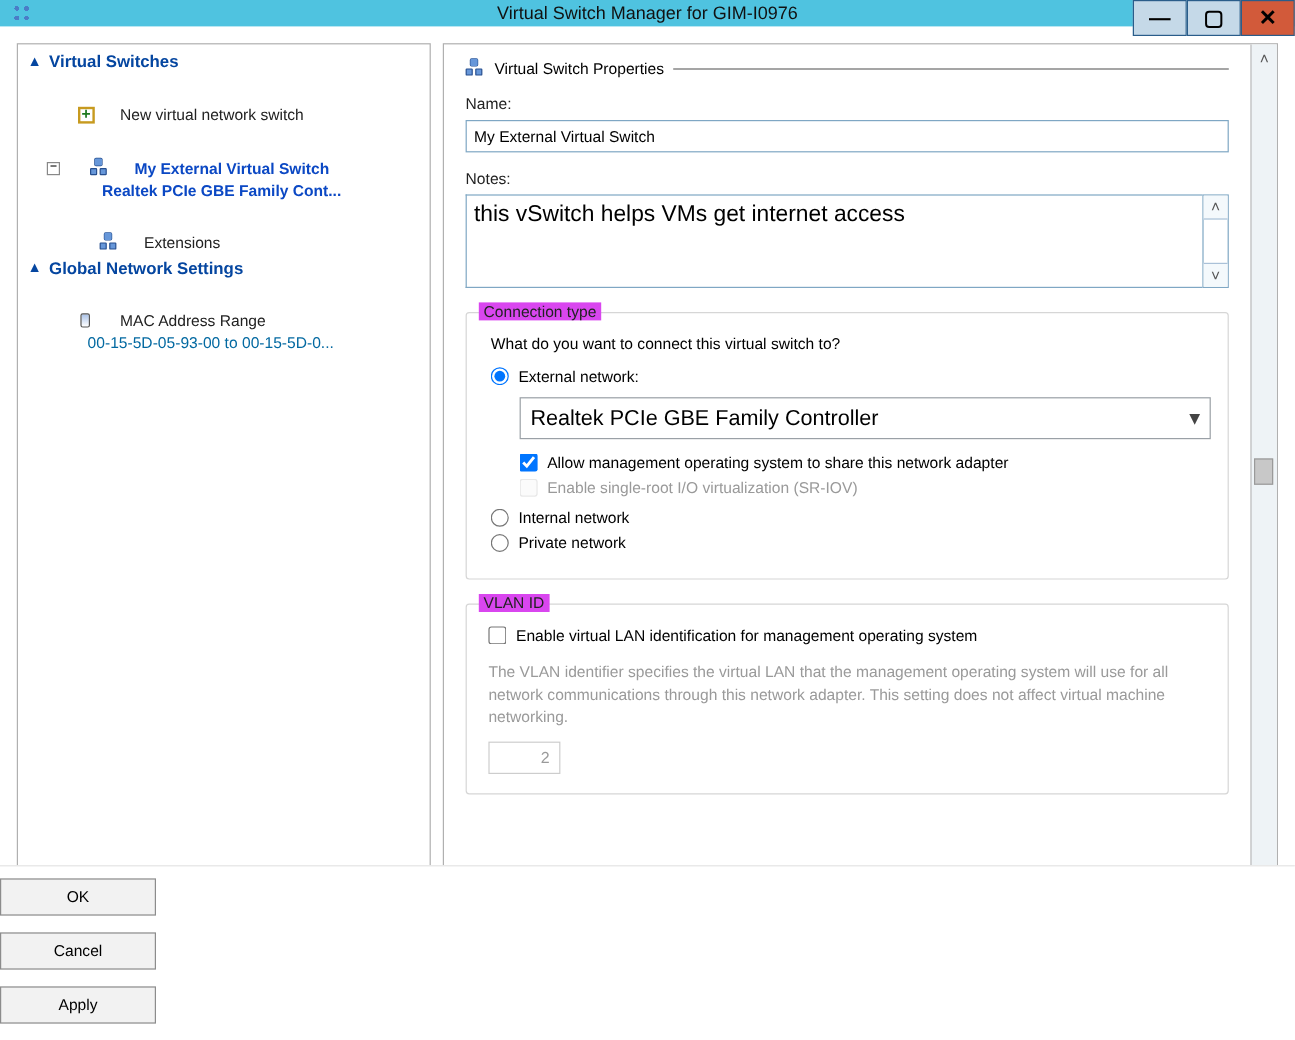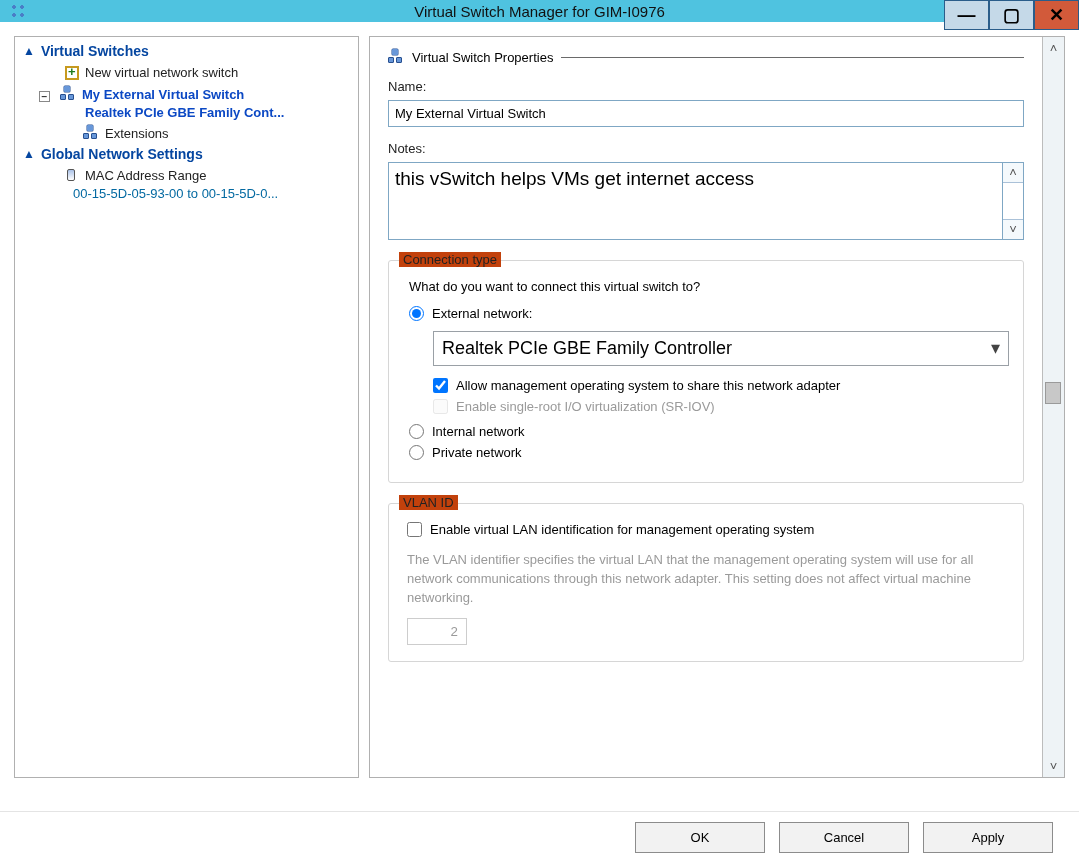--- a/index.html
+++ b/index.html
@@ -58,25 +58,26 @@
     display: flex; align-items: center; gap: 6px;
     padding: 2px 8px;
     color: #0546a0;
     font-weight: bold;
     font-size: 14px;
   }
   .chev {
     color: #0546a0; font-size: 12px;
   }
   .tree-item {
-    display: flex; align-items: flex-end; gap: 6px;
+    display: flex; align-items: center; gap: 21px;
     padding: 3px 8px 3px 38px;
     color: #222;
     white-space: nowrap;
     overflow: hidden;
+    margin-top: 23px;
   }
   .tree-item.sel {
     color: #0b48c4; font-weight: bold;
   }
   .tree-item .boxicon {
     width:11px;height:11px;border:1px solid #888;display:inline-flex;align-items:center;justify-content:center;font-size:10px;line-height:1;margin-right:4px;color:#333;background:#fff;
   }
   .tree-sub {
     padding: 0 8px 2px 70px;
     color: #0b48c4; font-weight:bold;
@@ -130,41 +131,41 @@
   .notes{
     flex:1;height:78px;border:1px solid #7fa7c4;border-right:none;padding:5px 6px;font-size:19px;resize:none;font-family:inherit;
   }
   .notes-spin{width:22px;display:flex;flex-direction:column;border:1px solid #7fa7c4;}
   .notes-spin div{flex:none;height:20px;display:flex;align-items:center;justify-content:center;color:#555;border-bottom:1px solid #aac1d8;background:#f4f9fc;}
   .notes-spin div:last-child{border-top:1px solid #aac1d8;border-bottom:none;margin-top:auto;}
 
   .fieldset{
     border:1px solid #d6d6d6;border-radius:3px;padding:14px 14px 16px 14px;margin-top:20px;position:relative;
   }
-  .legend{position:absolute;top:-9px;left:10px;background:#c2410c;padding:0 4px;color:#222;}
+  .legend{position:absolute;top:-9px;left:10px;background:#d946ef;padding:0 4px;color:#222;}
   .q{margin:4px 0 12px 6px;}
   .radio-row{display:flex;align-items:center;gap:8px;margin:6px 0 6px 6px;}
   .radio-row2{margin:10px 0 6px 6px;}
   input[type=radio],input[type=checkbox]{width:15px;height:15px;margin:0;}
   .select{
     margin:10px 0 12px 30px;width:calc(100% - 30px);
     border:1px solid #9aa0a6;padding:6px 26px 6px 8px;font-size:18px;background:#fff;
     position:relative;
   }
   .select::after{content:"▾";position:absolute;right:8px;top:5px;color:#444;}
   .cb-row{display:flex;align-items:center;gap:8px;margin:4px 0 6px 30px;}
   .cb-row.dis{color:#9a9a9a;}
   .cb-row.dis input{opacity:0.5;}
   .vlan-help{color:#9a9a9a;margin:14px 4px 10px 4px;line-height:1.45;}
   .vlan-num{width:60px;border:1px solid #cdcdcd;color:#9a9a9a;text-align:right;padding:5px 8px;margin-left:4px;background:#fff;}
 
   .footer{
     position:absolute;left:0;right:0;bottom:0;padding:10px 26px 14px 0;
     display:flex;justify-content:flex-end;gap:14px;
-    border-top:1px solid #e4e4e4;background:#fff;
+    border-top:1px solid #e4e4e4;background:#fff;flex-direction:column;
   }
   .btn{
     width:130px;padding:7px 0;border:1px solid #8c8c8c;background:#f2f2f2;text-align:center;
   }
 </style>
 </head>
 <body>
 
 <div class="titlebar">
   <div class="appicon"></div>

